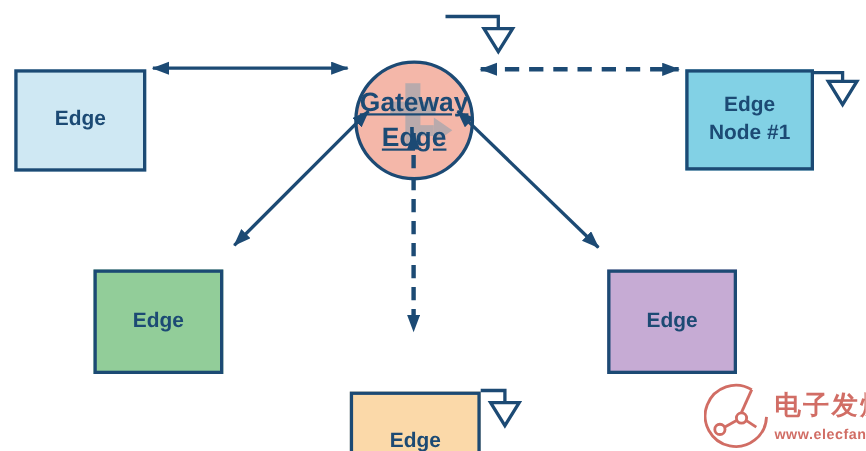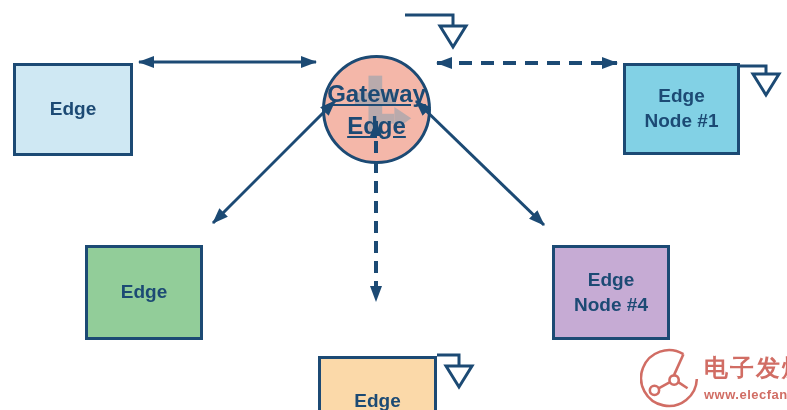--- a/index.html
+++ b/index.html
@@ -54,21 +54,20 @@
   <span>Edge</span>
   <span>Node #1</span>
 </div>
 
 <div class="node-box" id="edge3" style="background: rgb(146, 205, 153);">
   <span>Edge</span>
 </div>
 
 <div class="node-box" id="edge4" style="background: rgb(198, 171, 212);">
   <span>Edge</span>
-  <span>Node #4</span>
 </div>
 
 <div class="node-box" id="edge5" style="background: rgb(251, 217, 169);">
   <span>Edge</span>
 </div>
 
 <div class="node-box" id="gateway" style="background: rgb(244, 183, 169);">
   <svg class="gw-icon" viewBox="0 0 100 100">
     <g fill="#93a2ae" opacity="0.6">
       <rect x="40" y="6" width="18" height="74"></rect>

